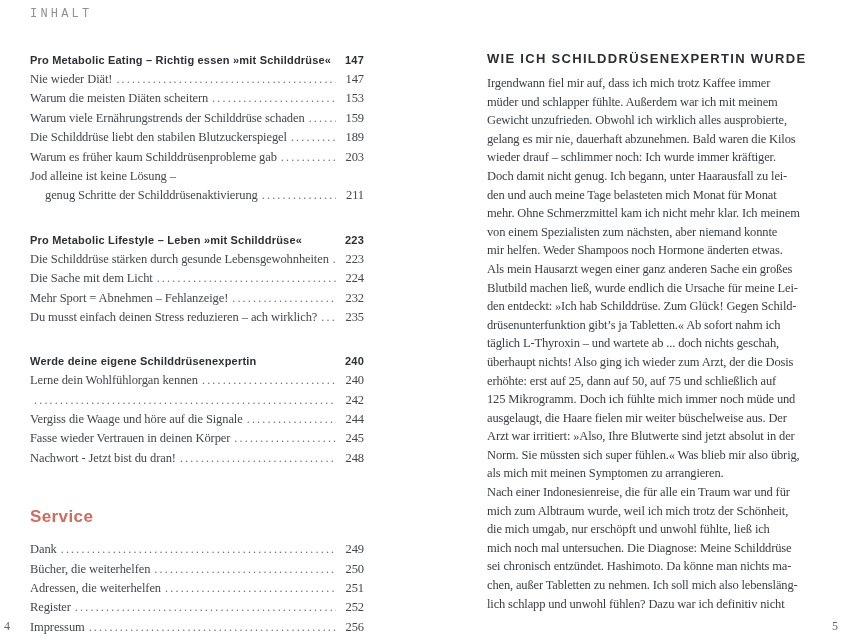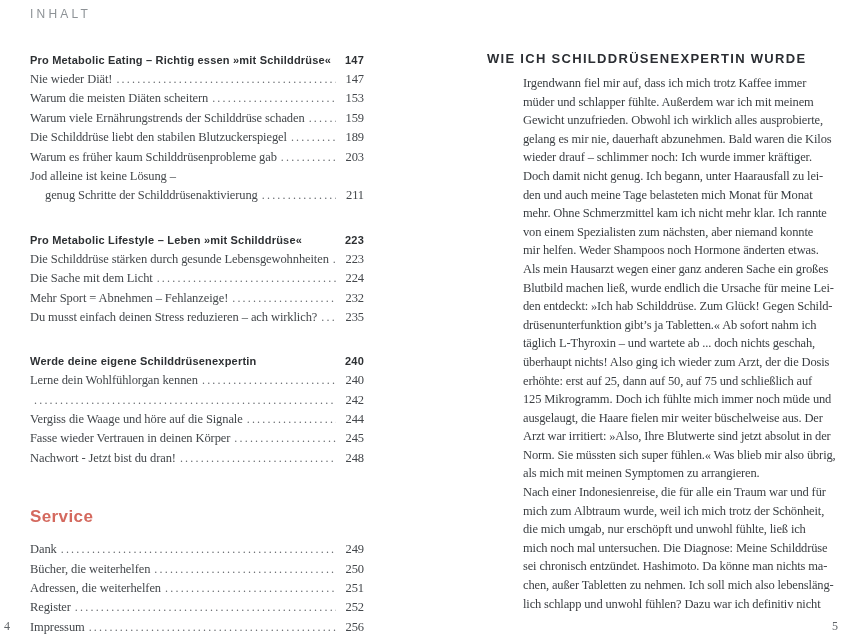--- a/index.html
+++ b/index.html
@@ -10,21 +10,21 @@
     height: 643px;
     background: #ffffff;
     overflow: hidden;
     font-family: "Liberation Serif", serif;
   }
 
   
   .running-head {
     position: absolute;
     left: 30px; top: 7px;
-    font-family: Liberation Sans, sans-serif;
+    font-family: Liberation Mono, monospace;
     font-size: 12px;
     letter-spacing: 3.2px;
     color: #8d9296;
   }
   .toc {
     position: absolute;
     left: 30px; top: 54px;
     width: 334px;
   }
   .toc-section + .toc-section { margin-top: 26px; }
@@ -86,21 +86,21 @@
   }
   .chapter-title {
     font-family: "Liberation Sans", sans-serif;
     font-weight: 700;
     font-size: 13px;
     letter-spacing: 1.3px;
     color: #2b2e33;
     white-space: nowrap;
     margin-bottom: 8px;
   }
-  .body-text { color: #3a3e42; margin-left: 36px; }
+  .body-text { color: #3a3e42; }
   .body-line {
     font-size: 12.5px;
     letter-spacing: -0.15px;
     line-height: 18.6px;
     white-space: nowrap;
   }
 
   
   .folio {
     position: absolute;
@@ -297,21 +297,21 @@
           <div class="body-line">Gewicht unzufrieden. Obwohl ich wirklich alles ausprobierte,</div>
 
           <div class="body-line">gelang es mir nie, dauerhaft abzunehmen. Bald waren die Kilos</div>
 
           <div class="body-line">wieder drauf – schlimmer noch: Ich wurde immer kräftiger.</div>
 
           <div class="body-line">Doch damit nicht genug. Ich begann, unter Haarausfall zu lei-</div>
 
           <div class="body-line">den und auch meine Tage belasteten mich Monat für Monat</div>
 
-          <div class="body-line">mehr. Ohne Schmerzmittel kam ich nicht mehr klar. Ich rannte</div>
+          <div class="body-line">mehr. Ohne Schmerzmittel kam ich nicht mehr klar. Ich meinem</div>
 
           <div class="body-line">von einem Spezialisten zum nächsten, aber niemand konnte</div>
 
           <div class="body-line">mir helfen. Weder Shampoos noch Hormone änderten etwas.</div>
 
           <div class="body-line">Als mein Hausarzt wegen einer ganz anderen Sache ein großes</div>
 
           <div class="body-line">Blutbild machen ließ, wurde endlich die Ursache für meine Lei-</div>
 
           <div class="body-line">den entdeckt: »Ich hab Schilddrüse. Zum Glück! Gegen Schild-</div>

